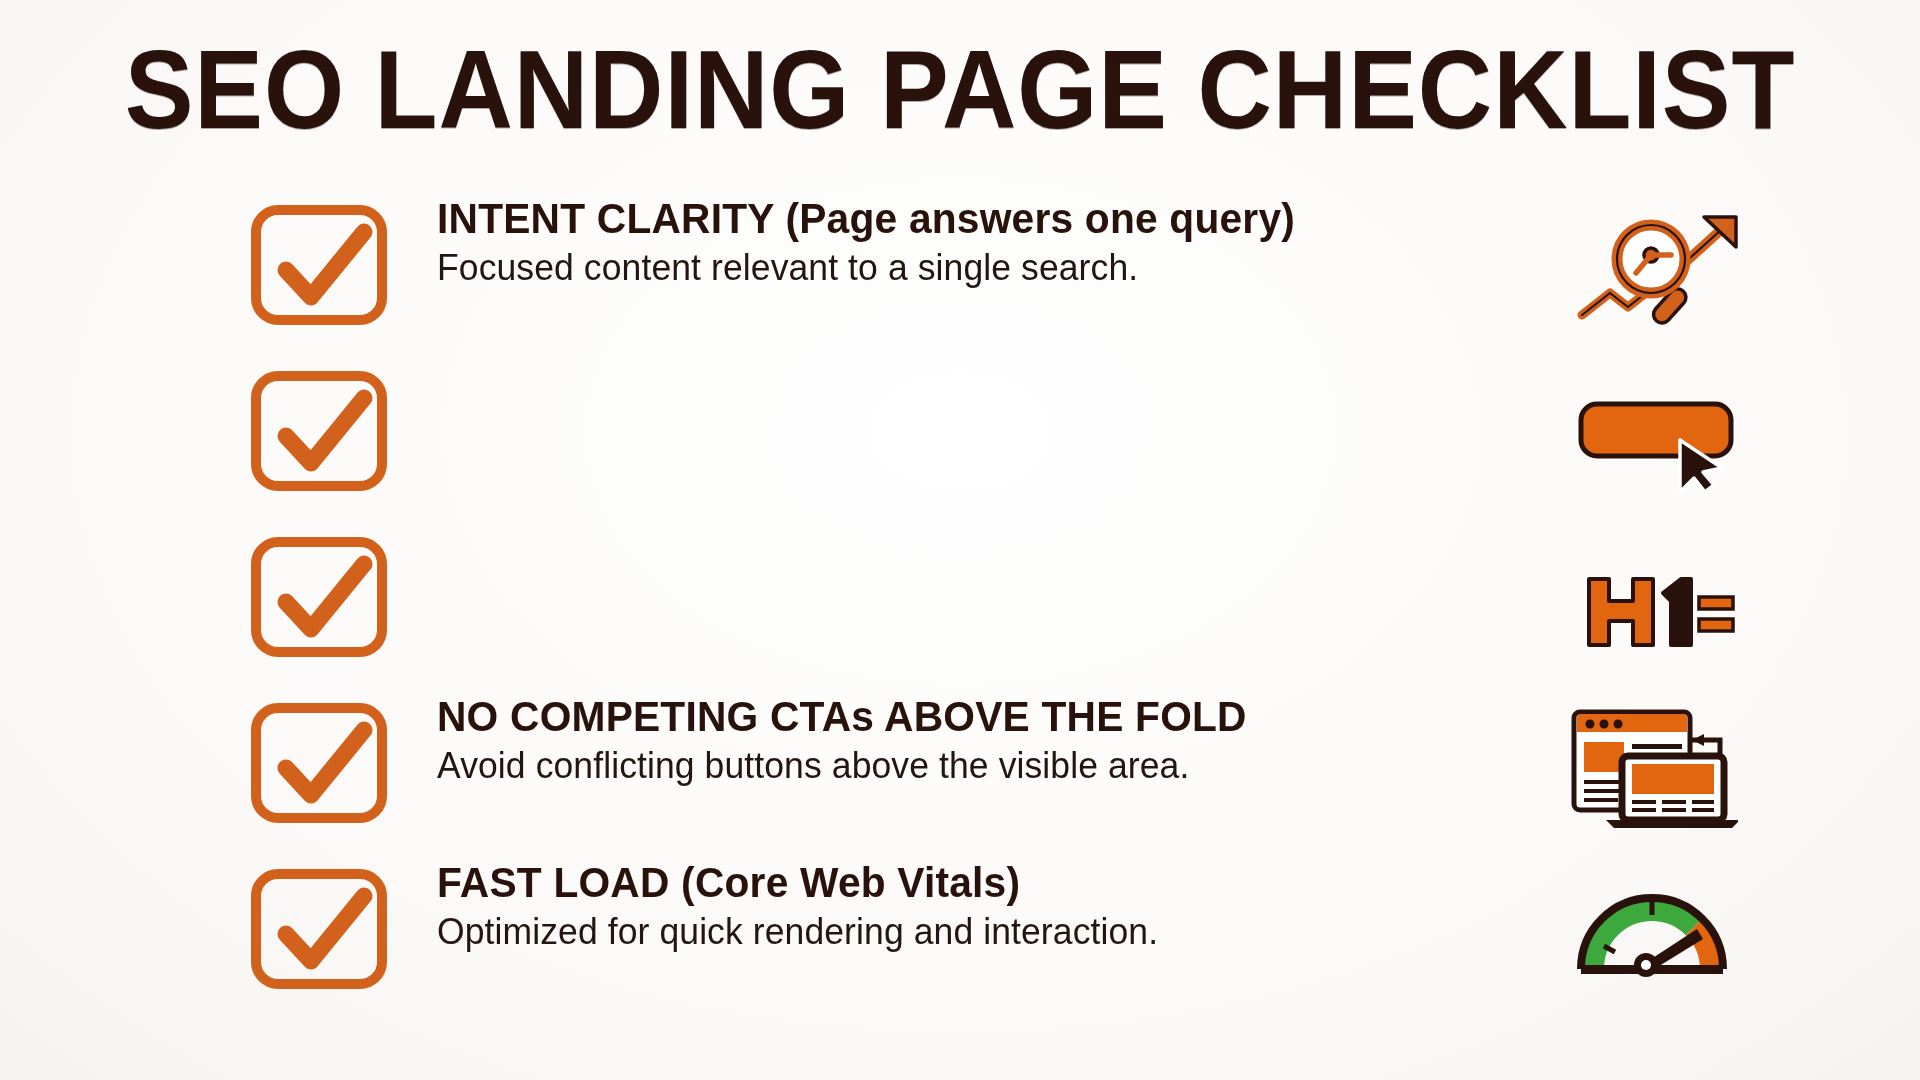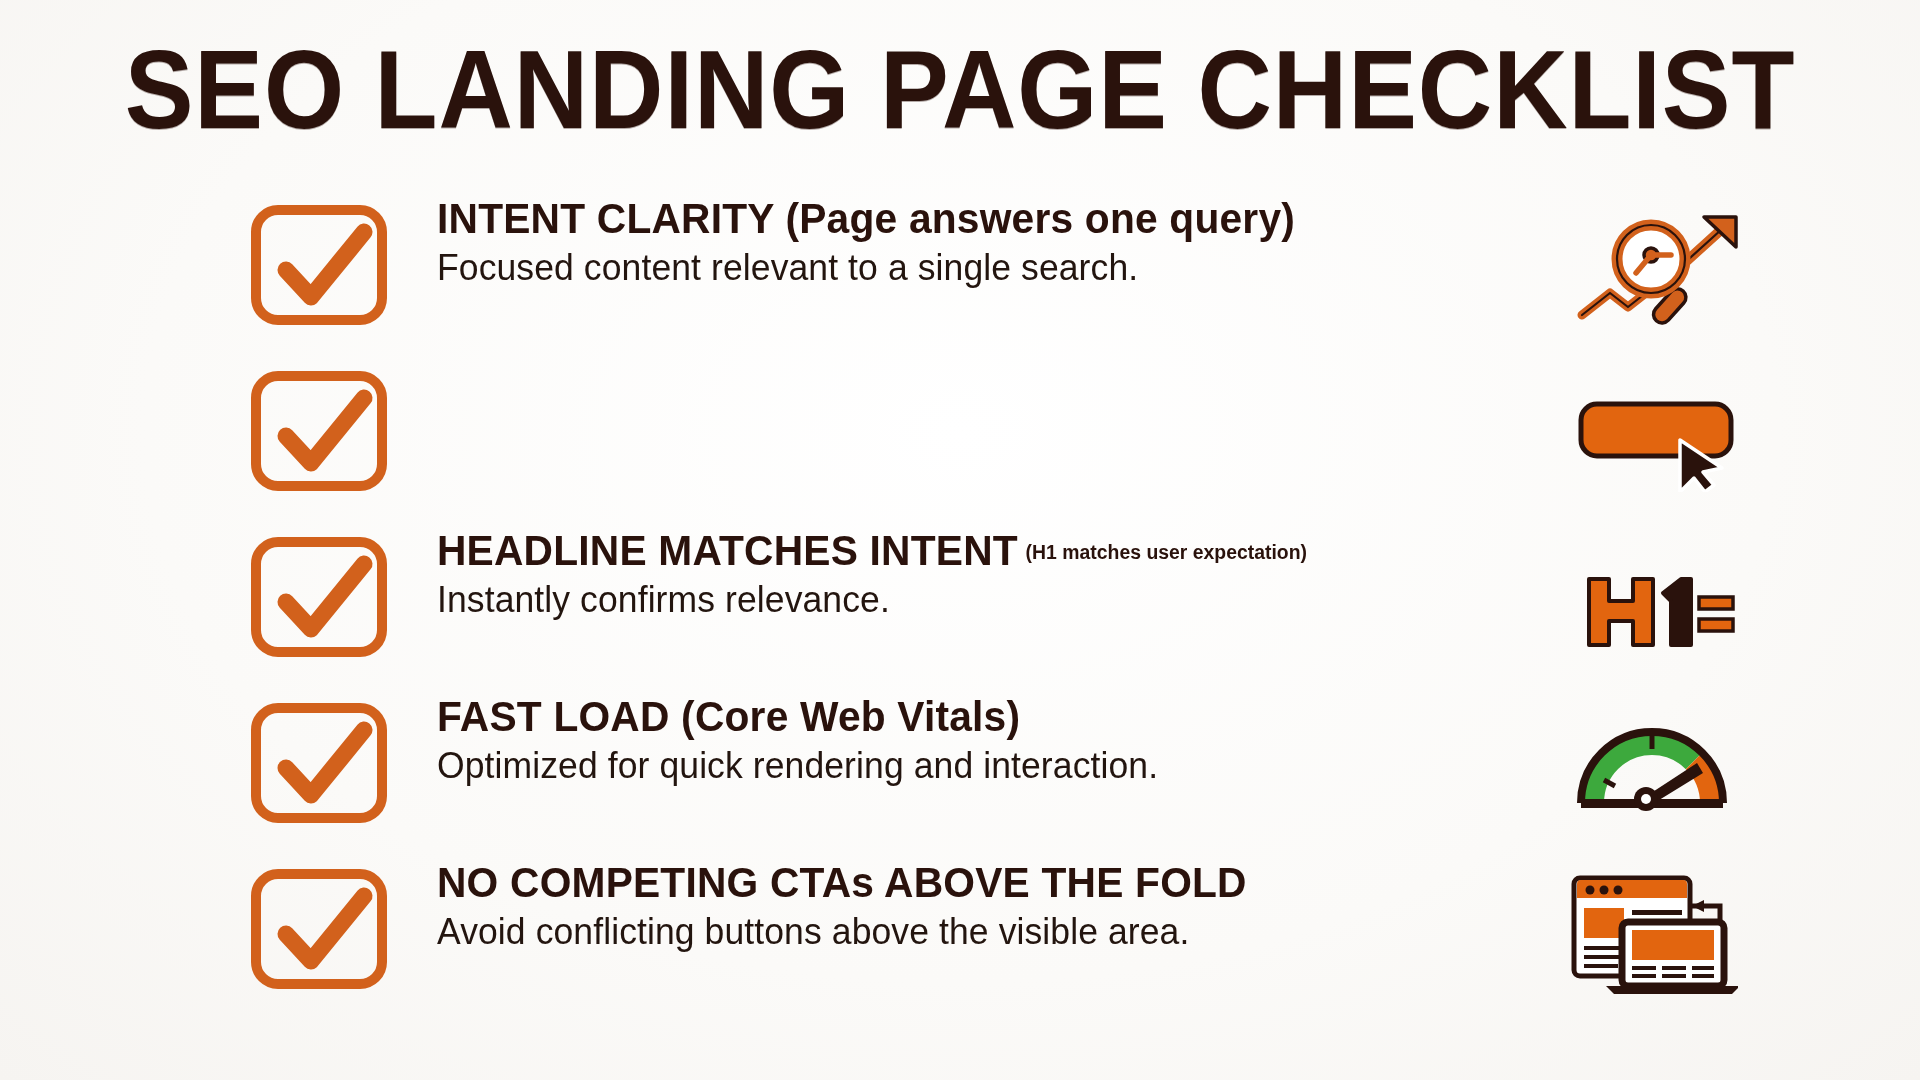--- a/index.html
+++ b/index.html
@@ -186,68 +186,29 @@
       </div>
     </div>
 
     <div class="row row-2">
       <div class="check">
         <svg viewBox="0 0 142 126" xmlns="http://www.w3.org/2000/svg">
           <rect x="8" y="8" width="126" height="110" rx="22" ry="22" fill="none" stroke="#d2611c" stroke-width="10"></rect>
           <path d="M38 68 L63 95 L116 30" fill="none" stroke="#d2611c" stroke-width="17" stroke-linecap="round" stroke-linejoin="round"></path>
         </svg>
       </div>
-      <div class="textcol">
-        <div class="head"><span>HEADLINE MATCHES INTENT</span><span class="tiny">(H1 matches user expectation)</span></div>
-        <div class="desc">Instantly confirms relevance.</div>
-      </div>
       <div class="iconslot">
         <svg width="150" height="74" viewBox="0 0 150 74" xmlns="http://www.w3.org/2000/svg">
 
           <path d="M4 4 L24 4 L24 26 L48 26 L48 4 L68 4 L68 70 L48 70 L48 46 L24 46 L24 70 L4 70 Z" fill="#e2650f" stroke="#2a120c" stroke-width="4" stroke-linejoin="round"></path>
 
           <path d="M78 18 L96 4 L106 4 L106 70 L86 70 L86 26 Z" fill="#2a120c" stroke="#2a120c" stroke-width="4" stroke-linejoin="round"></path>
 
           <rect x="114" y="22" width="34" height="12" fill="#e2650f" stroke="#2a120c" stroke-width="3.5"></rect>
           <rect x="114" y="44" width="34" height="12" fill="#e2650f" stroke="#2a120c" stroke-width="3.5"></rect>
-        </svg>
-      </div>
-    </div>
-
-    <div class="row row-3">
-      <div class="check">
-        <svg viewBox="0 0 142 126" xmlns="http://www.w3.org/2000/svg">
-          <rect x="8" y="8" width="126" height="110" rx="22" ry="22" fill="none" stroke="#d2611c" stroke-width="10"></rect>
-          <path d="M38 68 L63 95 L116 30" fill="none" stroke="#d2611c" stroke-width="17" stroke-linecap="round" stroke-linejoin="round"></path>
-        </svg>
-      </div>
-      <div class="textcol">
-        <div class="head"><span>FAST LOAD</span> <span class="paren">(Core Web Vitals)</span></div>
-        <div class="desc">Optimized for quick rendering and interaction.</div>
-      </div>
-      <div class="iconslot">
-        <svg width="150" height="94" viewBox="0 0 150 94" xmlns="http://www.w3.org/2000/svg">
-
-          <path d="M14 80 A61 61 0 0 1 75 19" fill="none" stroke="#3da93d" stroke-width="26"></path>
-
-          <path d="M75 19 A61 61 0 0 1 118 37" fill="none" stroke="#3da93d" stroke-width="26"></path>
-
-          <path d="M118 37 A61 61 0 0 1 136 80" fill="none" stroke="#e2650f" stroke-width="26"></path>
-
-          <path d="M4 80 A71 71 0 0 1 146 80" fill="none" stroke="#2a120c" stroke-width="8" stroke-linecap="butt"></path>
-          <path d="M26 80 A49 49 0 0 1 124 80" fill="none" stroke="#2a120c" stroke-width="0"></path>
-
-          <rect x="4" y="76" width="142" height="9" fill="#2a120c"></rect>
-
-          <line x1="27" y1="57" x2="38" y2="63" stroke="#2a120c" stroke-width="5"></line>
-          <line x1="75" y1="12" x2="75" y2="26" stroke="#2a120c" stroke-width="5"></line>
-
-          <path d="M68 74 L120 40 L126 50 L74 82 Z" fill="#2a120c"></path>
-          <circle cx="69" cy="76" r="12" fill="#2a120c"></circle>
-          <circle cx="69" cy="76" r="5" fill="#ffffff"></circle>
         </svg>
       </div>
     </div>
 
     <div class="row row-4">
       <div class="check">
         <svg viewBox="0 0 142 126" xmlns="http://www.w3.org/2000/svg">
           <rect x="8" y="8" width="126" height="110" rx="22" ry="22" fill="none" stroke="#d2611c" stroke-width="10"></rect>
           <path d="M38 68 L63 95 L116 30" fill="none" stroke="#d2611c" stroke-width="17" stroke-linecap="round" stroke-linejoin="round"></path>
         </svg>
@@ -280,14 +241,49 @@
           <rect x="92" y="96" width="24" height="4" fill="#2a120c"></rect>
           <rect x="122" y="96" width="22" height="4" fill="#2a120c"></rect>
           <rect x="62" y="104" width="24" height="4" fill="#2a120c"></rect>
           <rect x="92" y="104" width="24" height="4" fill="#2a120c"></rect>
           <rect x="122" y="104" width="22" height="4" fill="#2a120c"></rect>
           <path d="M36 116 L170 116 L162 124 L44 124 Z" fill="#2a120c"></path>
         </svg>
       </div>
     </div>
 
+    <div class="row row-3">
+      <div class="check">
+        <svg viewBox="0 0 142 126" xmlns="http://www.w3.org/2000/svg">
+          <rect x="8" y="8" width="126" height="110" rx="22" ry="22" fill="none" stroke="#d2611c" stroke-width="10"></rect>
+          <path d="M38 68 L63 95 L116 30" fill="none" stroke="#d2611c" stroke-width="17" stroke-linecap="round" stroke-linejoin="round"></path>
+        </svg>
+      </div>
+      <div class="textcol">
+        <div class="head"><span>FAST LOAD</span> <span class="paren">(Core Web Vitals)</span></div>
+        <div class="desc">Optimized for quick rendering and interaction.</div>
+      </div>
+      <div class="iconslot">
+        <svg width="150" height="94" viewBox="0 0 150 94" xmlns="http://www.w3.org/2000/svg">
+
+          <path d="M14 80 A61 61 0 0 1 75 19" fill="none" stroke="#3da93d" stroke-width="26"></path>
+
+          <path d="M75 19 A61 61 0 0 1 118 37" fill="none" stroke="#3da93d" stroke-width="26"></path>
+
+          <path d="M118 37 A61 61 0 0 1 136 80" fill="none" stroke="#e2650f" stroke-width="26"></path>
+
+          <path d="M4 80 A71 71 0 0 1 146 80" fill="none" stroke="#2a120c" stroke-width="8" stroke-linecap="butt"></path>
+          <path d="M26 80 A49 49 0 0 1 124 80" fill="none" stroke="#2a120c" stroke-width="0"></path>
+
+          <rect x="4" y="76" width="142" height="9" fill="#2a120c"></rect>
+
+          <line x1="27" y1="57" x2="38" y2="63" stroke="#2a120c" stroke-width="5"></line>
+          <line x1="75" y1="12" x2="75" y2="26" stroke="#2a120c" stroke-width="5"></line>
+
+          <path d="M68 74 L120 40 L126 50 L74 82 Z" fill="#2a120c"></path>
+          <circle cx="69" cy="76" r="12" fill="#2a120c"></circle>
+          <circle cx="69" cy="76" r="5" fill="#ffffff"></circle>
+        </svg>
+      </div>
+    </div>
+
   </div>
 </div>
 
 </body></html>

